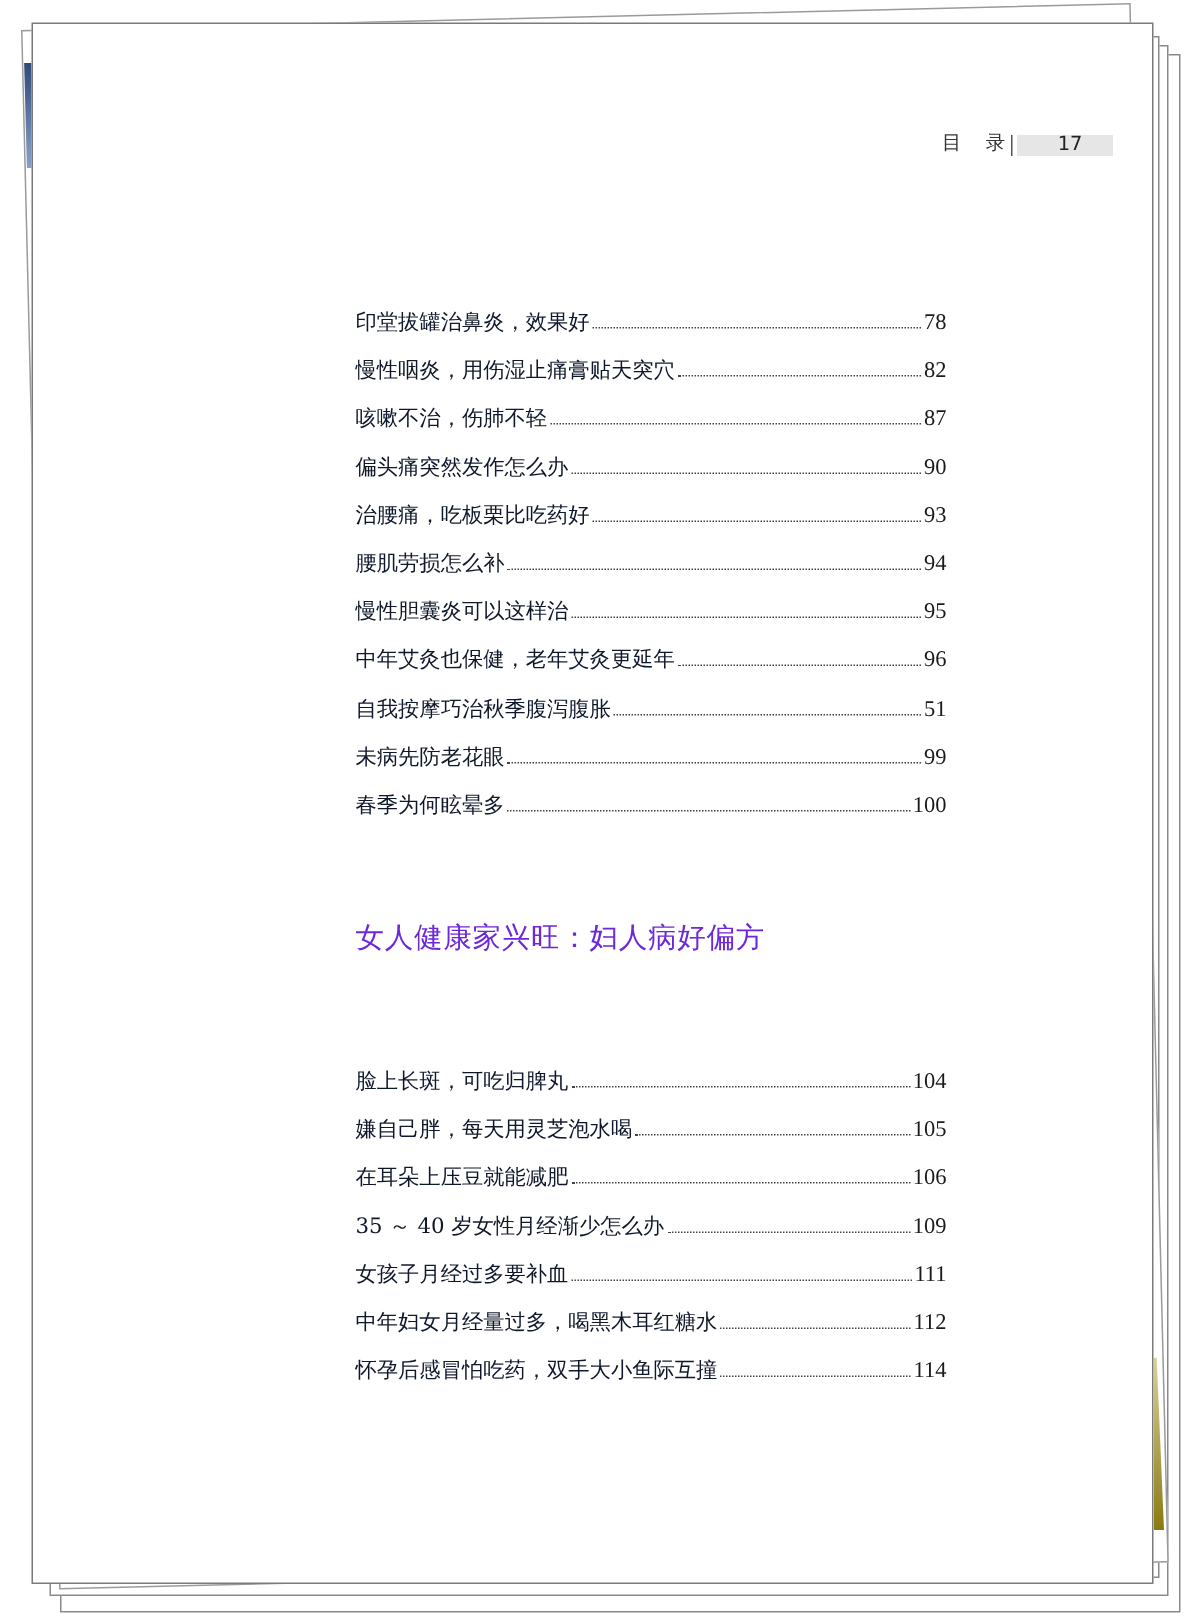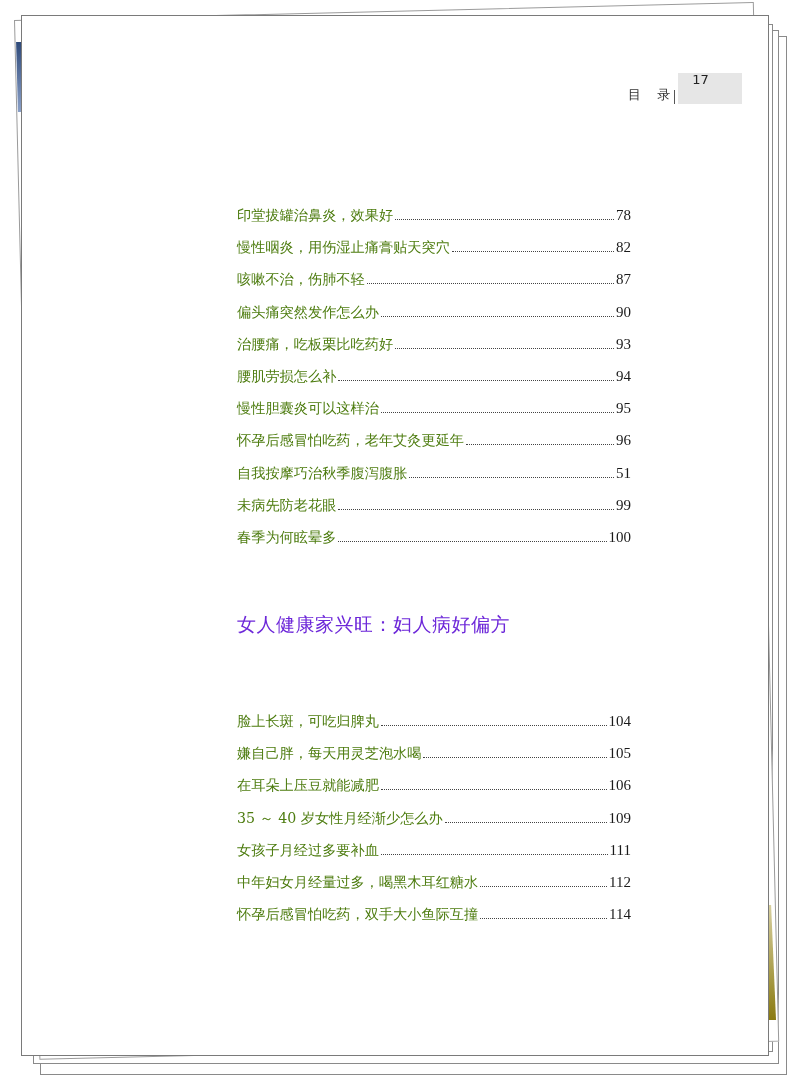--- a/index.html
+++ b/index.html
@@ -12,27 +12,27 @@
     .sheet-back-1 { left: 27px; top: 24px; width: 746px; height: 1028px; }
     .sheet-tilted { left: 14px; top: 20px; width: 740px; height: 1040px; transform: rotate(-1.4deg); transform-origin: top left; border-color: #9a9a9a; }
     .cover-strip-blue { position: absolute; left: 17px; top: 42px; width: 5px; height: 70px; background: linear-gradient(180deg, #2f4a7a, #8aa0c8); transform: rotate(-1.5deg); }
     .cover-strip-olive { position: absolute; left: 769px; top: 905px; width: 7px; height: 115px; background: linear-gradient(180deg, #d8d0a0, #8a7a10); clip-path: polygon(0 0, 30% 0, 100% 100%, 0 100%); }
 
     .page { position: absolute; left: 21px; top: 15px; width: 748px; height: 1041px; background: #ffffff; border: 1.5px solid #7a7a7a; }
 
     .running-head { position: absolute; left: 628px; top: 88px; height: 16px; display: flex; align-items: flex-end; font-family: "DejaVu Sans", "Liberation Sans", sans-serif; font-size: 13px; color: #333; }
     .running-head .label { letter-spacing: 6px; }
     .running-head .sep { width: 1px; height: 14px; background: #555; margin: 0 3px 0 -2px; }
-    .running-head .pagenum { width: 64px; height: 31px; background: #e6e6e6; padding-left: 14px; line-height: 14px; font-size: 13px; color: #222; }
+    .running-head .pagenum { width: 64px; height: 14px; background: #e6e6e6; padding-left: 27px; line-height: 14px; font-size: 13px; color: #222; }
 
     .toc-list { position: absolute; left: 237px; width: 394px; }
     .toc-list.part1 { top: 165px; }
     .toc-list.part2 { top: 671px; }
     .toc-entry { display: flex; align-items: baseline; height: 32.2px; font-size: 14.2px; line-height: 20px; white-space: nowrap; }
-    .toc-entry .title { flex: 0 0 auto; color: #4d7c0f; }
+    .toc-entry .title { flex: 0 0 auto; color: #0f172a; }
     .toc-entry .leader { flex: 1 1 auto; border-bottom: 1.6px dotted #444; margin: 0 2px 4px 2px; height: 1px; }
     .toc-entry .pg { flex: 0 0 auto; font-family: "Liberation Serif", "DejaVu Serif", serif; font-size: 15px; color: #1a1a1a; margin-top: 40px; }
 
     .section-heading { position: absolute; left: 237px; top: 612px; font-family: "DejaVu Sans", "Liberation Sans", sans-serif; font-size: 19px; color: #6d28d9; letter-spacing: 0.5px; }
   </style>
 </head>
 <body>
 
 <div class="sheet sheet-back-3"></div>
 <div class="sheet sheet-back-2"></div>
@@ -79,21 +79,21 @@
       <span class="title">腰肌劳损怎么补</span>
       <span class="leader"></span>
       <span class="pg">94</span>
     </div>
   <div class="toc-entry">
       <span class="title">慢性胆囊炎可以这样治</span>
       <span class="leader"></span>
       <span class="pg">95</span>
     </div>
   <div class="toc-entry">
-      <span class="title">怀孕后感冒怕吃药，老年艾灸更延年</span>
+      <span class="title">中年艾灸也保健，老年艾灸更延年</span>
       <span class="leader"></span>
       <span class="pg">96</span>
     </div>
   <div class="toc-entry">
       <span class="title">自我按摩巧治秋季腹泻腹胀</span>
       <span class="leader"></span>
       <span class="pg">51</span>
     </div>
   <div class="toc-entry">
       <span class="title">未病先防老花眼</span>

